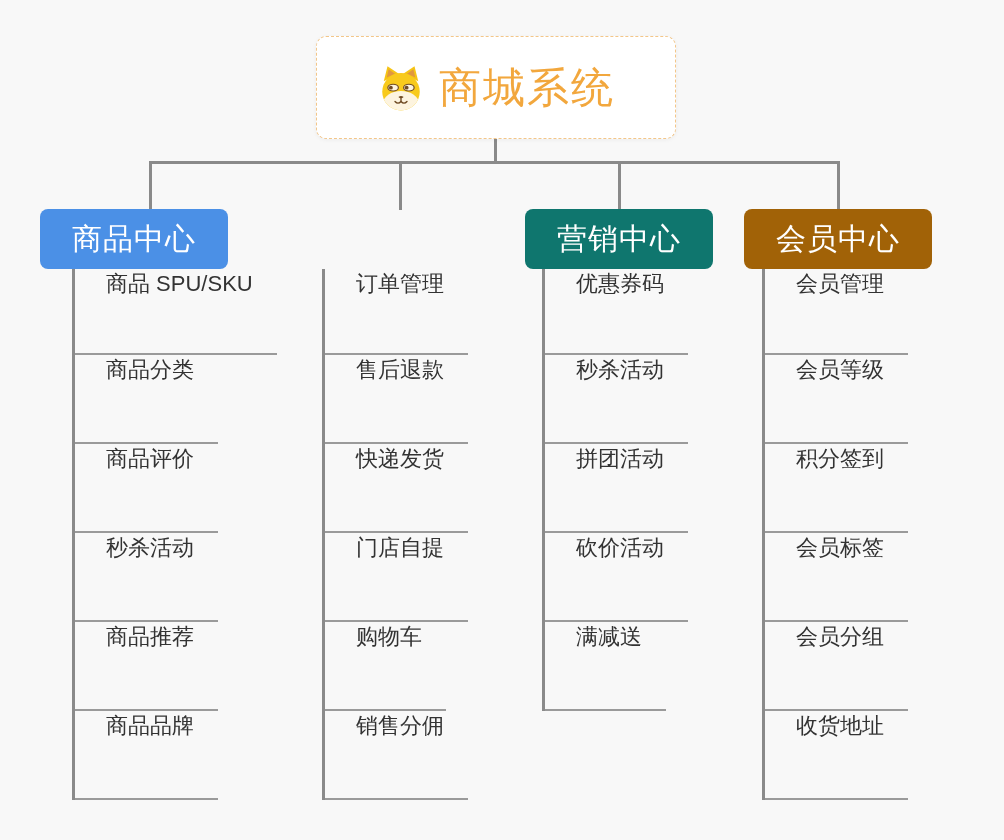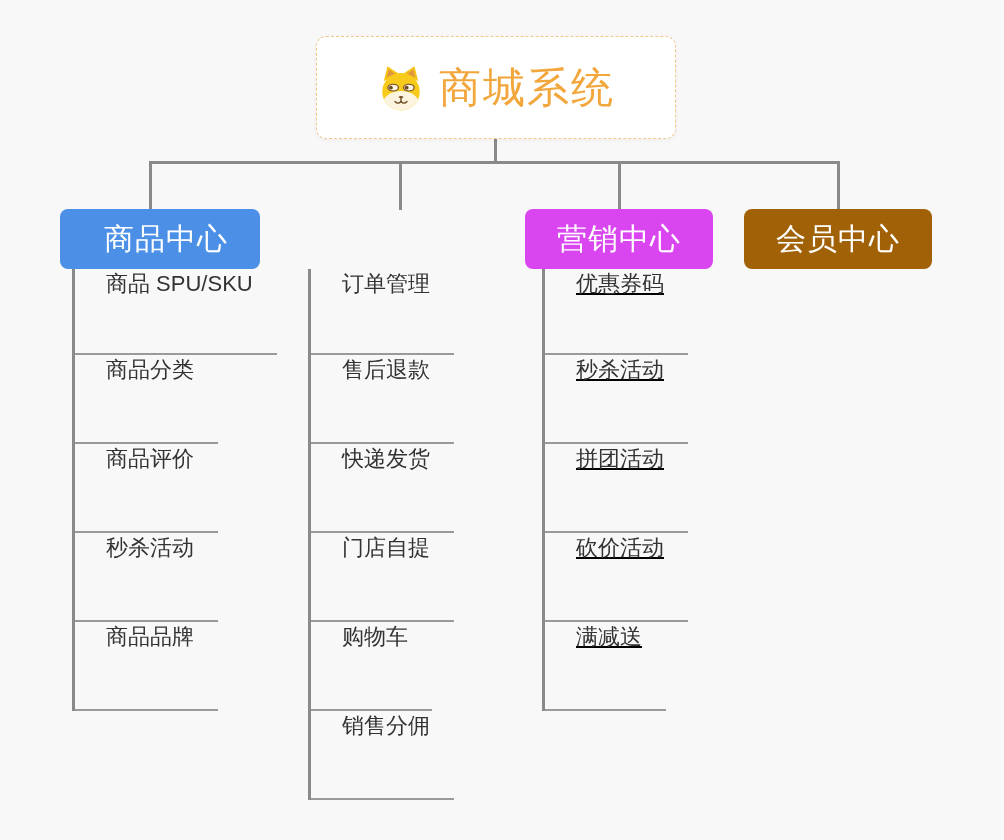--- a/index.html
+++ b/index.html
@@ -43,27 +43,27 @@
   .branch-box{
     position:absolute;top:209px;
     width:188px;height:60px;
     border-radius:8px;
     display:flex;align-items:center;justify-content:center;
     color:#ffffff;
     font-size:30px;
     letter-spacing:1px;
     white-space:nowrap;
   }
-  .branch-1{left:60px;padding-left:12px;} .branch-2{left:306px;} .branch-3{left:525px;} .branch-4{left:744px;}
+  .branch-1{left:40px;} .branch-2{left:306px;} .branch-3{left:525px;} .branch-4{left:744px;}
   
   .column{
     position:absolute;top:269px;
     border-left:3px solid #8a8a8a;
   }
-  .col-1{left:72px;} .col-2{left:308px;} .col-3{left:542px;text-decoration:underline;} .col-4{left:762px;}
+  .col-1{left:72px;} .col-2{left:322px;} .col-3{left:542px;} .col-4{left:762px;}
   .child-item{
     height:89px;
     display:flex;
   }
   .child-item:first-child{height:86px;}
   .child-label{
     border-bottom:2px solid #9a9a9a;
     padding:0 24px 7px 31px;
     font-size:22px;
     color:#333333;
@@ -102,41 +102,44 @@
       <path d="M28.5 44 Q32 41.5 35.5 44 Q32 47.5 28.5 44 Z" fill="#6e4a23"></path>
       <path d="M32 46 L32 50" stroke="#6e4a23" stroke-width="1.8" fill="none" stroke-linecap="round"></path>
       <path d="M24 50 Q28 54.5 32 50 Q36 54.5 40 50" stroke="#6e4a23" stroke-width="1.8" fill="none" stroke-linecap="round"></path>
     </svg>
     <span class="root-title">商城系统</span>
   </div>
 
   <div class="branch-box branch-1" style="background: rgb(75, 144, 230);">
     <span>商品中心</span>
   </div>
-  <div class="branch-box branch-3" style="background: #d946ef; text-align: center;">
+  <div class="branch-box branch-3" style="background: #0f766e; text-align: center;">
     <span>营销中心</span>
   </div>
   <div class="branch-box branch-4" style="background: #a16207;">
     <span>会员中心</span>
   </div>
 
   <div class="column col-1">
     <div class="child-item">
         <span class="child-label">商品 SPU/SKU</span>
       </div>
     <div class="child-item">
         <span class="child-label">商品分类</span>
       </div>
     <div class="child-item">
         <span class="child-label">商品评价</span>
       </div>
     <div class="child-item">
         <span class="child-label">秒杀活动</span>
       </div>
     <div class="child-item">
+        <span class="child-label">商品推荐</span>
+      </div>
+    <div class="child-item">
         <span class="child-label">商品品牌</span>
       </div>
   </div>
 
   <div class="column col-2">
     <div class="child-item">
         <span class="child-label">订单管理</span>
       </div>
     <div class="child-item">
         <span class="child-label">售后退款</span>
@@ -166,14 +169,34 @@
         <span class="child-label">拼团活动</span>
       </div>
     <div class="child-item">
         <span class="child-label">砍价活动</span>
       </div>
     <div class="child-item">
         <span class="child-label">满减送</span>
       </div>
   </div>
 
+  <div class="column col-4">
+    <div class="child-item">
+        <span class="child-label">会员管理</span>
+      </div>
+    <div class="child-item">
+        <span class="child-label">会员等级</span>
+      </div>
+    <div class="child-item">
+        <span class="child-label">积分签到</span>
+      </div>
+    <div class="child-item">
+        <span class="child-label">会员标签</span>
+      </div>
+    <div class="child-item">
+        <span class="child-label">会员分组</span>
+      </div>
+    <div class="child-item">
+        <span class="child-label">收货地址</span>
+      </div>
+  </div>
 
 </div>
 
 </body></html>

